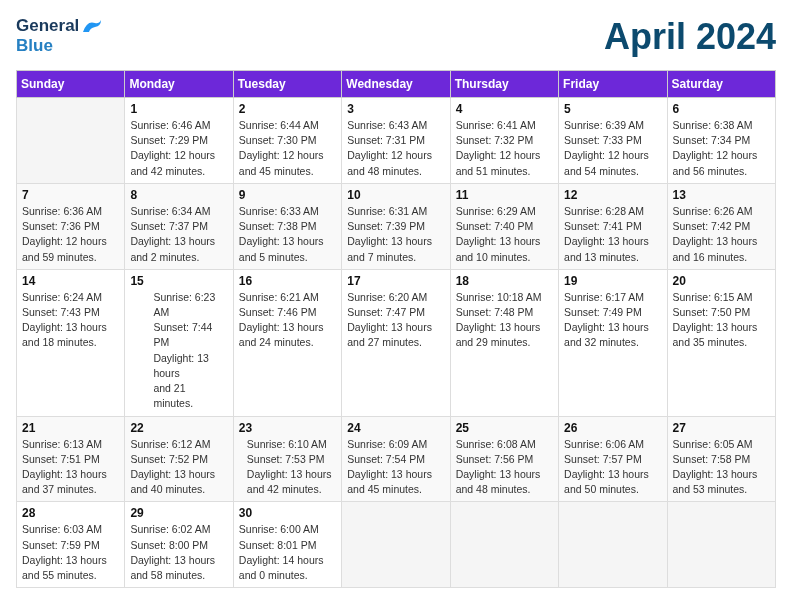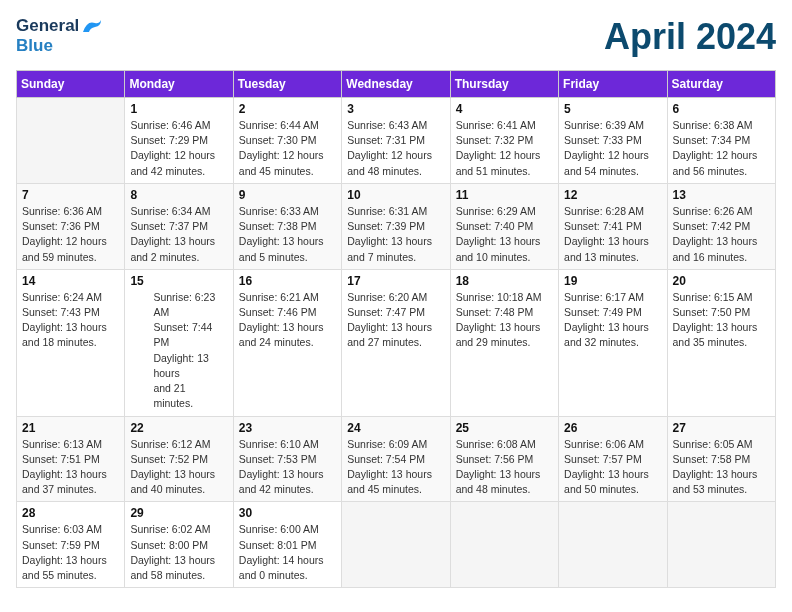--- a/index.html
+++ b/index.html
@@ -280,21 +280,21 @@
         </td>
         <td>
           <div class="day-number">22</div>
           <div class="day-info" style="white-space: pre-line;">Sunrise: 6:12 AM
 Sunset: 7:52 PM
 Daylight: 13 hours
 and 40 minutes.</div>
         </td>
         <td>
           <div class="day-number">23</div>
-          <div class="day-info" style="white-space: pre-line;">Sunrise: 6:10 AM
+          <div class="day-info" style="white-space: pre-line; margin-left: 8px;">Sunrise: 6:10 AM
 Sunset: 7:53 PM
 Daylight: 13 hours
 and 42 minutes.</div>
         </td>
         <td>
           <div class="day-number">24</div>
           <div class="day-info" style="white-space: pre-line;">Sunrise: 6:09 AM
 Sunset: 7:54 PM
 Daylight: 13 hours
 and 45 minutes.</div>

